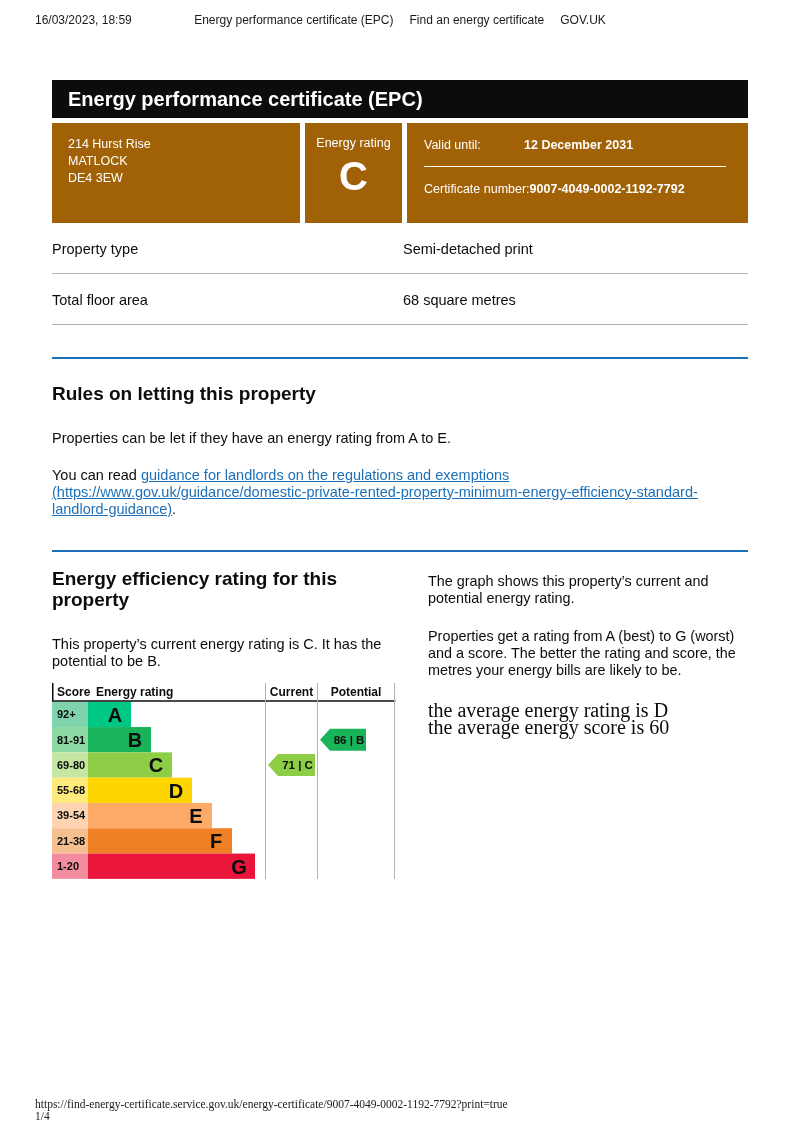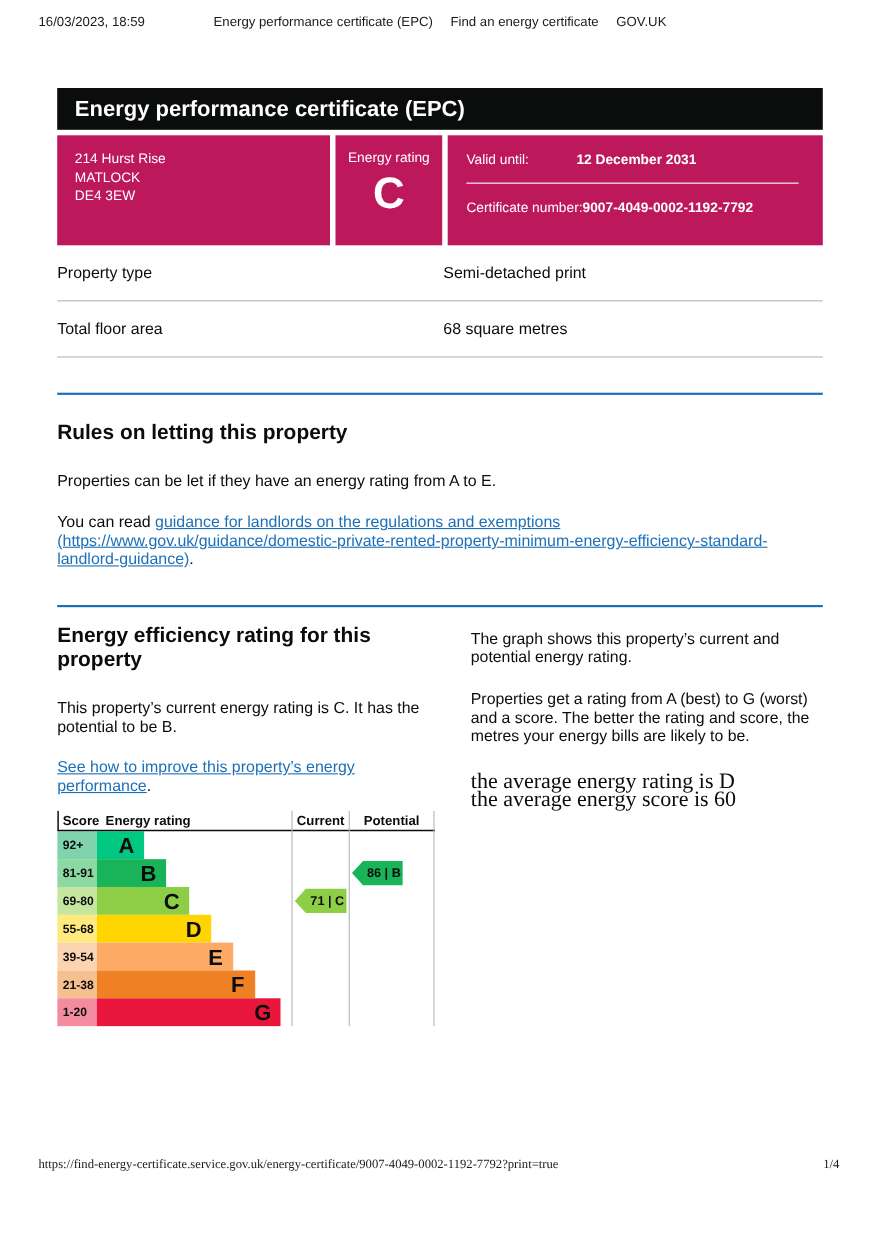--- a/index.html
+++ b/index.html
@@ -6,30 +6,30 @@
   html,body { background:#fff; }
   body {
     width: 800px; height: 1133px; position: relative; overflow: hidden;
     font-family: "Liberation Sans", sans-serif; color: #0b0c0c;
   }
   
   .print-header { position: absolute; top: 13px; left: 0; right: 0; height: 16px;
     font-family: Liberation Sans, sans-serif; font-size: 12px; color: #1a1a1a; }
   .ph-datetime { position: absolute; left: 35px; top: 0; }
   .ph-title { display: flex; justify-content: center; gap: 16px; }
-  .print-footer { position: absolute; top: 1053px; left: 35px; right: 37px;
+  .print-footer { position: absolute; top: 1098px; left: 35px; right: 37px;
     font-family: "Liberation Serif", serif; font-size: 11.5px; color: #1a1a1a;
-    display: flex; justify-content: space-between; }
+    display: flex; justify-content: space-between; flex-direction: column; }
   .content { position: absolute; left: 52px; top: 80px; width: 696px; }
 
   .banner { background: #0b0c0c; color: #fff; height: 38px; line-height: 38px;
     padding-left: 16px; font-size: 20px; font-weight: bold; }
 
   .summary { display: flex; gap: 5px; margin-top: 5px; }
-  .sbox { background: #be185d; color: #fff; height: 100px; }
+  .sbox { background: #a16207; color: #fff; height: 100px; }
   .box-address { width: 248px; padding: 13px 0 0 16px; font-size: 12.5px; line-height: 17px; }
   .box-rating  { width: 97px; text-align: center; padding-top: 13px; }
   .box-rating .rlabel { font-size: 12.5px; }
   .box-rating .rvalue { font-size: 40px; font-weight: bold; line-height: 46px; margin-top: 3px; }
   .box-valid { flex: 1; padding: 15px 22px 0 17px; font-size: 12.5px; }
   .valid-row { display: flex; }
   .valid-label { width: 100px; }
   .bold { font-weight: bold; }
   .box-valid hr { border: none; border-top: 1px solid #fff; margin: 14px 0 15px; }
 
@@ -109,21 +109,20 @@
   <h2 class="section-heading">Rules on letting this property</h2>
   <p class="body-text">Properties can be let if they have an energy rating from A to E.</p>
   <p class="body-text linked"><span>You can read </span><a href="#">guidance for landlords on the regulations and exemptions (https://www.gov.uk/guidance/domestic-private-rented-property-minimum-energy-efficiency-standard-landlord-guidance)</a><span>.</span></p>
 
   <hr class="section-rule">
 
   <div class="two-col">
     <div class="col-left">
       <h2 class="section-heading">Energy efficiency rating for this property</h2>
       <p class="body-text">This property’s current energy rating is C. It has the potential to be B.</p>
-      <p class="body-text linked"><a href="#">See how to improve this property’s energy performance</a><span>.</span></p>
       <div class="epc-graph-wrap">
         <svg id="epc-graph" class="epc-svg" width="344" height="197" viewBox="0 0 344 197">
             <rect x="0" y="18.75" width="36" height="25.3" fill="#7fd4ae"></rect>
             <rect x="36" y="18.75" width="43" height="25.3" fill="#00c781"></rect>
             <text x="5" y="35.25" class="score">92+</text>
             <text x="63" y="38.75" class="letter" text-anchor="middle">A</text>
             <rect x="0" y="44.05" width="36" height="25.3" fill="#8cd9a4"></rect>
             <rect x="36" y="44.05" width="63" height="25.3" fill="#19b459"></rect>
             <text x="5" y="60.55" class="score">81-91</text>
             <text x="83" y="64.05" class="letter" text-anchor="middle">B</text>

